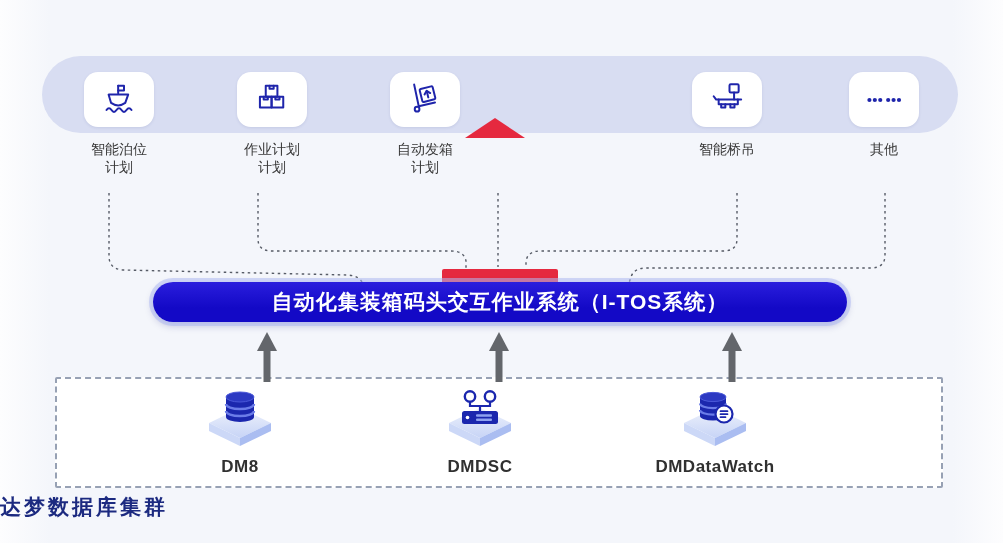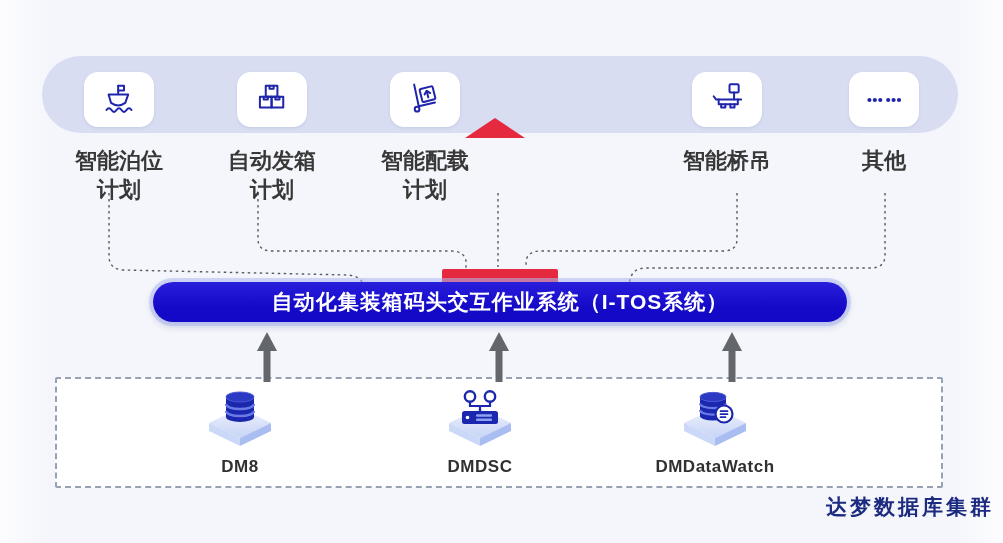--- a/index.html
+++ b/index.html
@@ -10,40 +10,40 @@
   }
   
   .top-bar { position:absolute; left:42px; top:56px; width:916px; height:77px;
     border-radius:39px; background:#d8ddf2; }
   
   .module { position:absolute; top:72px; width:120px; text-align:center; z-index:2; }
   .module .card { width:70px; height:55px; border-radius:14px; background:#ffffff;
     margin:0 auto; display:flex; align-items:center; justify-content:center;
     box-shadow:0 1px 3px rgba(30,40,120,.10); }
   .module .card svg { width:40px; height:40px; }
-  .module .label { margin-top:20px; font-size:22px; font-weight:700; color:#383838; line-height:1.3; }
+  .module .label { margin-top:13px; font-size:14px; font-weight:400; color:#383838; line-height:1.3; }
   .module .label span { display:block; }
   
   .red-tri { position:absolute; left:465px; top:118px; width:60px; height:20px;
     background:#e5293f; clip-path:polygon(50% 0%,100% 100%,0% 100%); z-index:2; }
   
   .overlay { position:absolute; left:0; top:0; width:1003px; height:543px; z-index:1; pointer-events:none; }
   
   .tos-pill { position:absolute; left:153px; top:282px; width:694px; height:40px;
     border-radius:21px; background:linear-gradient(180deg,#2a1edd 0%,#1309c6 65%);
     color:#ffffff; display:flex; align-items:center; justify-content:center;
     font-size:21px; font-weight:bold; letter-spacing:1px; z-index:2;
     box-shadow:0 0 0 4px rgba(176,188,242,.55), 0 3px 9px rgba(20,20,120,.28); }
   
   .db-box { position:absolute; left:55px; top:377px; width:884px; height:107px;
     background:#ffffff; border:2px dashed #97a1b4; border-radius:2px; z-index:0; }
   .db-item { position:absolute; top:388px; width:180px; text-align:center; z-index:2; }
   .db-item svg { display:block; margin:0 auto; }
   .db-item .label { margin-top:7px; font-size:17px; font-weight:600; color:#303030; letter-spacing:.5px; }
-  .cluster-title { position:absolute; left:0; top:493px; width:994px; text-align:right;
+  .cluster-title { position:absolute; left:0; top:493px; width:994px; text-align:left;
     font-size:21px; font-weight:bold; color:#1c2a80; letter-spacing:3px; z-index:1; }
 </style>
 </head>
 <body>
 
 <div class="stage">
 
   <div class="top-bar"></div>
 
   <div class="module" style="left:59px">
@@ -66,39 +66,39 @@
       <svg viewBox="0 0 48 48" fill="none" stroke="#1f25ab" stroke-width="2.4" stroke-linecap="round" stroke-linejoin="round">
         <rect x="16.5" y="7" width="14" height="13"></rect>
           <path d="M21,7 v3.5 h5 V7"></path>
         <rect x="9.5" y="20" width="14" height="13"></rect>
           <path d="M14,20 v3.5 h5 V20"></path>
         <rect x="23.5" y="20" width="14" height="13"></rect>
           <path d="M28,20 v3.5 h5 V20"></path>
       </svg>
     </div>
     <div class="label">
-      <span>自动发箱</span>
+      <span>作业计划</span>
       <span>计划</span>
     </div>
   </div>
 
   <div class="module" style="left:365px">
     <div class="card">
       <svg viewBox="0 0 48 48" fill="none" stroke="#1f25ab" stroke-width="2.4" stroke-linecap="round" stroke-linejoin="round">
         <g transform="rotate(-14 27 17)">
           <rect x="19" y="9" width="16" height="16" rx="1.5"></rect>
           <path d="M27,21 V13.5"></path>
             <path d="M23.5,16.5 L27,12.8 L30.5,16.5"></path>
         </g>
         <path d="M11,5.5 L16.5,31.5 L36,27"></path>
         <circle cx="14.5" cy="35" r="2.8"></circle>
       </svg>
     </div>
     <div class="label">
-      <span>智能配载</span>
+      <span>自动发箱</span>
       <span>计划</span>
     </div>
   </div>
 
 
   <div class="module" style="left:667px">
     <div class="card">
       <svg viewBox="0 0 48 48" fill="none" stroke="#1f25ab" stroke-width="2.4" stroke-linecap="round" stroke-linejoin="round">
         <rect x="27" y="5" width="11" height="10" rx="1.5"></rect>
         <path d="M32.5,15 V23.5"></path>

